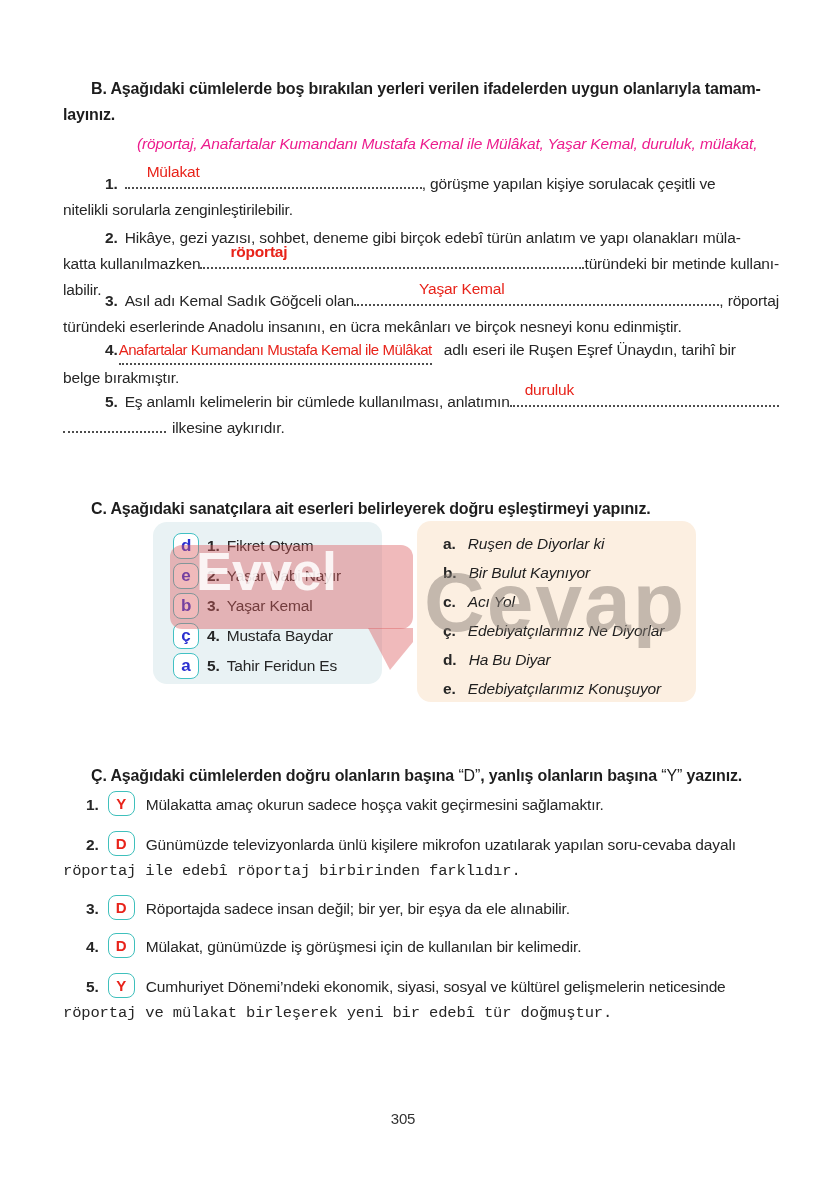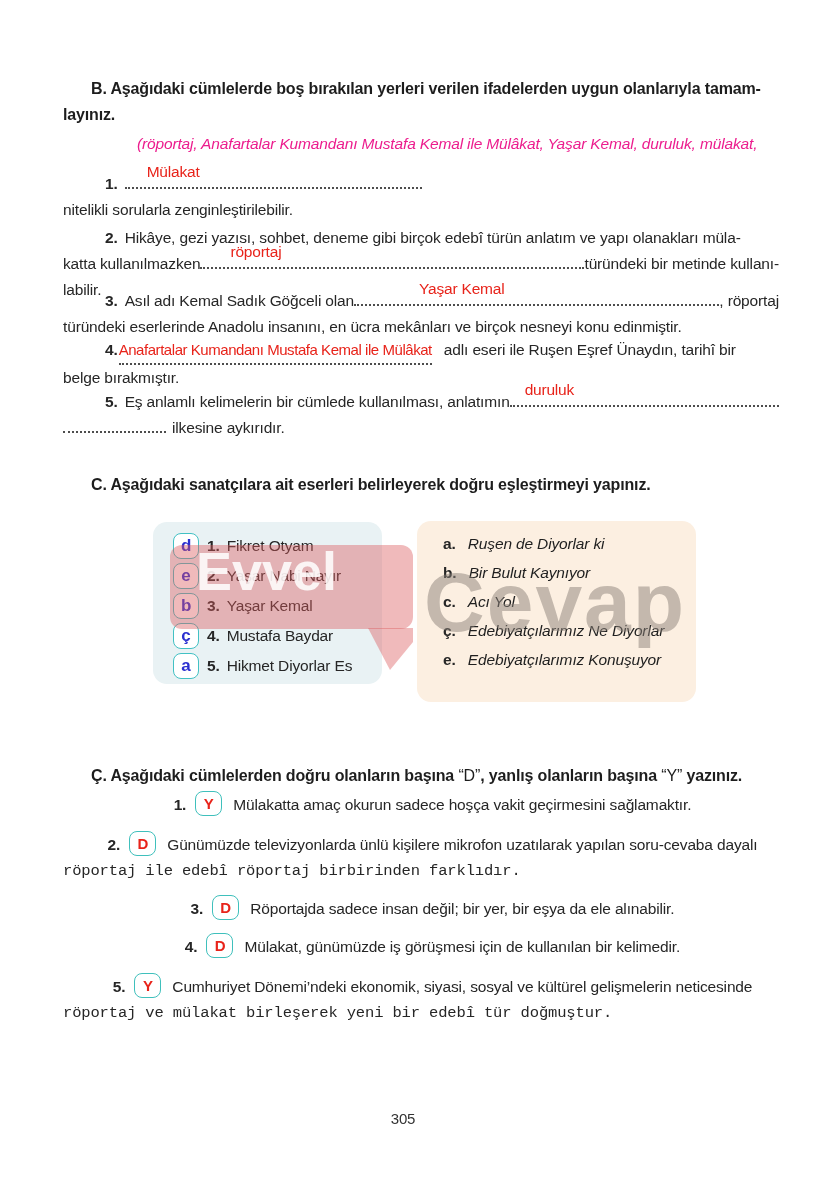--- a/index.html
+++ b/index.html
@@ -61,21 +61,21 @@
     font-size:84px; font-weight:bold; color:rgba(140,129,122,0.5); letter-spacing:2px;
   }
   
   .dybox {
     display:inline-flex; align-items:center; justify-content:center;
     width:27px; height:25px; background:#ffffff;
     border:1.6px solid #3fc0bc; border-radius:8px;
     color:#e8231a; font-weight:bold; font-size:15px;
     margin:0 11px 0 2px; vertical-align:middle; transform:translateY(-2px);
   }
-  .cy-line1 { padding-left:23px; white-space:nowrap; line-height:27px;text-align:center; }
+  .cy-line1 { padding-left:23px; white-space:nowrap; line-height:27px; }
   .cy-line2 { white-space:nowrap; line-height:27px;font-family:Liberation Mono, monospace; }
   .q-normal { font-weight:normal; }
   .pageno { font-size:15px; color:#333; }
 </style>
 </head>
 <body>
 
 <div id="page">
 
   <div class="abs" style="left:63px; top:76px; width:716px;">
@@ -86,33 +86,34 @@
   <div class="abs" style="left:63px; top:132px; width:716px;margin-left:46px;">
     <div class="wordbank indent">(röportaj, Anafartalar Kumandanı Mustafa Kemal ile Mülâkat, Yaşar Kemal, duruluk, mülakat,</div>
   </div>
 
   <div class="abs" style="left:63px; top:171px; width:716px;">
     <div class="fline" style="padding-left:42px;">
       <span class="num">1.</span>
       <span class="blank" style="width:297px;">
         <span class="ans" style="left:22px;">Mülakat</span>
       </span>
+      <span>, görüşme yapılan kişiye sorulacak çeşitli ve</span>
     </div>
     <div class="line">nitelikli sorularla zenginleştirilebilir.</div>
   </div>
 
   <div class="abs" style="left:63px; top:225px; width:716px;">
     <div class="fline" style="padding-left:42px;">
       <span class="num">2.</span>
       <span>Hikâye, gezi yazısı, sohbet, deneme gibi birçok edebî türün anlatım ve yapı olanakları müla-</span>
     </div>
     <div class="fline">
       <span>katta kullanılmazken </span>
       <span class="blank grow">
-        <span class="ans" style="left:30px;">röportaj</span>
+        <span class="ans" style="left:30px;font-weight:bold;">röportaj</span>
       </span>
       <span>türündeki bir metinde kullanı-</span>
     </div>
     <div class="line">labilir.</div>
   </div>
 
   <div class="abs" style="left:63px; top:288px; width:716px;">
     <div class="fline" style="padding-left:42px;">
       <span class="num">3.</span>
       <span>Asıl adı Kemal Sadık Göğceli olan </span>
@@ -140,21 +141,21 @@
       <span class="blank grow">
         <span class="ans" style="left:15px;">duruluk</span>
       </span>
     </div>
     <div class="fline">
       <span class="blank" style="width:103px; margin-right:6px;"></span>
       <span>ilkesine aykırıdır.</span>
     </div>
   </div>
 
-  <div class="abs" style="left:63px; top:472px; width:716px;">
+  <div class="abs" style="left:63px; top:496px; width:716px;">
     <h2 class="sec indent line">C. Aşağıdaki sanatçılara ait eserleri belirleyerek doğru eşleştirmeyi yapınız.</h2>
   </div>
 
   <div class="cbox-left">
     <div class="c-row">
       <span class="letterbox">d</span>
       <span class="c-num">1.</span>
       <span>Fikret Otyam</span>
     </div>
     <div class="c-row">
@@ -168,40 +169,44 @@
       <span>Yaşar Kemal</span>
     </div>
     <div class="c-row">
       <span class="letterbox">ç</span>
       <span class="c-num">4.</span>
       <span>Mustafa Baydar</span>
     </div>
     <div class="c-row">
       <span class="letterbox">a</span>
       <span class="c-num">5.</span>
-      <span>Hikmet Diyorlar Es</span>
+      <span>Tahir Feridun Es</span>
     </div>
   </div>
 
   <div class="cbox-right">
     <div class="w-row">
       <span class="w-label">a.</span>
       <span class="w-title">Ruşen de Diyorlar ki</span>
     </div>
     <div class="w-row">
       <span class="w-label">b.</span>
       <span class="w-title">Bir Bulut Kaynıyor</span>
     </div>
     <div class="w-row">
       <span class="w-label">c.</span>
       <span class="w-title">Acı Yol</span>
     </div>
     <div class="w-row">
       <span class="w-label">ç.</span>
       <span class="w-title">Edebiyatçılarımız Ne Diyorlar</span>
+    </div>
+    <div class="w-row">
+      <span class="w-label">d.</span>
+      <span class="w-title">Ha Bu Diyar</span>
     </div>
     <div class="w-row">
       <span class="w-label">e.</span>
       <span class="w-title">Edebiyatçılarımız Konuşuyor</span>
     </div>
   </div>
 
   <svg class="wm-svg" width="831" height="1184">
     <rect x="170" y="545" width="243" height="84" rx="12" fill="rgba(219,91,94,0.42)"></rect>
     <polygon points="368,628 413,628 413,642 390,670" fill="rgba(219,91,94,0.42)"></polygon>

